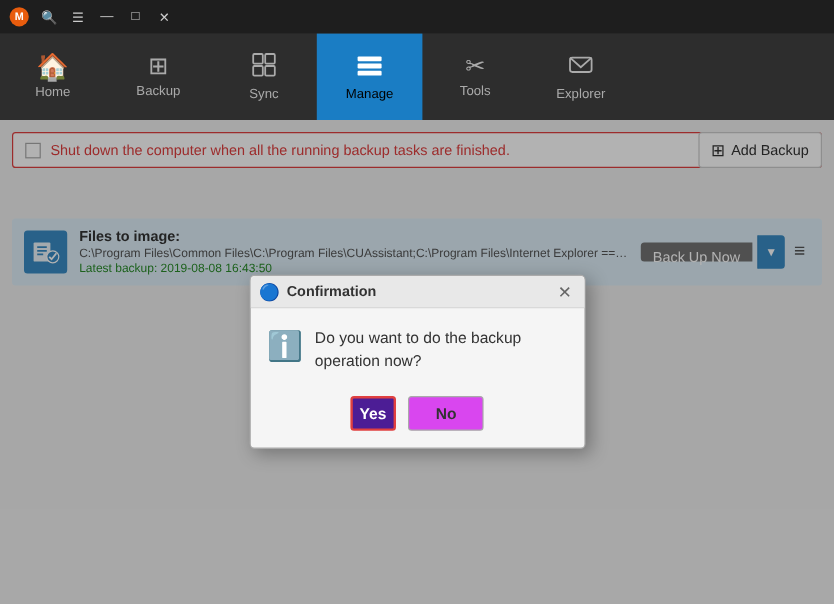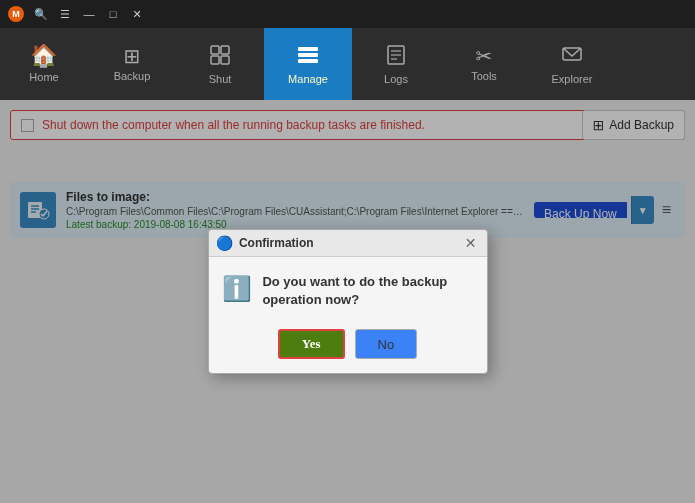--- a/index.html
+++ b/index.html
@@ -73,21 +73,21 @@
       width: 88px;
       height: 72px;
       color: #aaa;
       font-size: 12px;
       cursor: pointer;
       gap: 4px;
       transition: background 0.15s;
     }
     .nav-item.active {
       background: #1a7dc4;
-      color: #fef9c3;
+      color: #000000;
     }
     .nav-icon {
       font-size: 22px;
       line-height: 1;
     }
     .nav-label {
       font-size: 11px;
     }
 
     
@@ -180,21 +180,21 @@
       color: #2a8c2a;
       margin-top: 2px;
     }
     .backup-actions {
       display: flex;
       align-items: center;
       gap: 4px;
       flex-shrink: 0;
     }
     .backup-now-btn {
-      background: #1d4ed8;
+      background: #737373;
       color: white;
       border: none;
       border-radius: 3px 0 0 3px;
       padding: 5px 10px;
       font-size: 12px;
       cursor: pointer;
       height: 16px;
     }
     .backup-dropdown-btn {
       background: #3a8cc4;
@@ -271,47 +271,46 @@
     .dialog-info-icon {
       color: #1a7dc4;
       font-size: 24px;
       margin-top: 2px;
       flex-shrink: 0;
     }
     .dialog-message {
       font-size: 13px;
       color: #333;
       line-height: 1.4;
-      font-weight: bold;
     }
     .dialog-footer {
       padding: 8px 14px 14px 14px;
       display: flex;
       justify-content: center;
       gap: 10px;
     }
     .dialog-yes-btn {
-      background: #4d7c0f;
+      background: #4c1d95;
       color: white;
       border: 2px solid #e04040;
       border-radius: 3px;
+      padding: 5px 6px;
+      font-size: 13px;
+      cursor: pointer;
+      font-weight: bold;
+    }
+    .dialog-no-btn {
+      background: #d946ef;
+      color: #333;
+      border: 1px solid #aaa;
+      border-radius: 3px;
       padding: 5px 22px;
       font-size: 13px;
       cursor: pointer;
       font-weight: bold;
-      font-family: Liberation Serif, serif;
-    }
-    .dialog-no-btn {
-      background: #3b82f6;
-      color: #333;
-      border: 1px solid #aaa;
-      border-radius: 3px;
-      padding: 5px 22px;
-      font-size: 13px;
-      cursor: pointer;
     }
   </style>
 </head>
 <body>
 
 <div class="title-bar">
   <div class="title-bar-logo">M</div>
   <div class="title-bar-controls">
     <div class="title-bar-btn">🔍</div>
     <div class="title-bar-btn">☰</div>
@@ -332,42 +331,31 @@
   </div>
   <div class="nav-item">
     <span class="nav-icon" style="font-size:20px;">
       <svg width="22" height="22" viewBox="0 0 22 22" fill="none" xmlns="http://www.w3.org/2000/svg">
         <rect x="2" y="2" width="8" height="8" rx="1" stroke="#aaa" stroke-width="1.5" fill="none"></rect>
         <rect x="12" y="2" width="8" height="8" rx="1" stroke="#aaa" stroke-width="1.5" fill="none"></rect>
         <rect x="2" y="12" width="8" height="8" rx="1" stroke="#aaa" stroke-width="1.5" fill="none"></rect>
         <rect x="12" y="12" width="8" height="8" rx="1" stroke="#aaa" stroke-width="1.5" fill="none"></rect>
       </svg>
     </span>
-    <span class="nav-label">Shut</span>
+    <span class="nav-label">Sync</span>
   </div>
   <div class="nav-item active">
     <span class="nav-icon" style="font-size:18px;">
       <svg width="22" height="22" viewBox="0 0 22 22" fill="none" xmlns="http://www.w3.org/2000/svg">
         <rect x="1" y="3" width="20" height="4" rx="1" fill="white"></rect>
         <rect x="1" y="9" width="20" height="4" rx="1" fill="white"></rect>
         <rect x="1" y="15" width="20" height="4" rx="1" fill="white"></rect>
       </svg>
     </span>
     <span class="nav-label">Manage</span>
-  </div>
-  <div class="nav-item">
-    <span class="nav-icon" style="font-size:18px;">
-      <svg width="22" height="22" viewBox="0 0 22 22" fill="none" xmlns="http://www.w3.org/2000/svg">
-        <rect x="3" y="2" width="16" height="18" rx="1" stroke="#aaa" stroke-width="1.5" fill="none"></rect>
-        <line x1="6" y1="7" x2="16" y2="7" stroke="#aaa" stroke-width="1.2"></line>
-        <line x1="6" y1="11" x2="16" y2="11" stroke="#aaa" stroke-width="1.2"></line>
-        <line x1="6" y1="15" x2="12" y2="15" stroke="#aaa" stroke-width="1.2"></line>
-      </svg>
-    </span>
-    <span class="nav-label">Logs</span>
   </div>
   <div class="nav-item">
     <span class="nav-icon" style="font-size:20px;">✂</span>
     <span class="nav-label">Tools</span>
   </div>
   <div class="nav-item">
     <span class="nav-icon" style="font-size:18px;">
       <svg width="22" height="22" viewBox="0 0 22 22" fill="none" xmlns="http://www.w3.org/2000/svg">
         <rect x="2" y="4" width="18" height="12" rx="2" stroke="#aaa" stroke-width="1.5" fill="none"></rect>
         <polyline points="2,4 11,12 20,4" stroke="#aaa" stroke-width="1.5" fill="none"></polyline>

